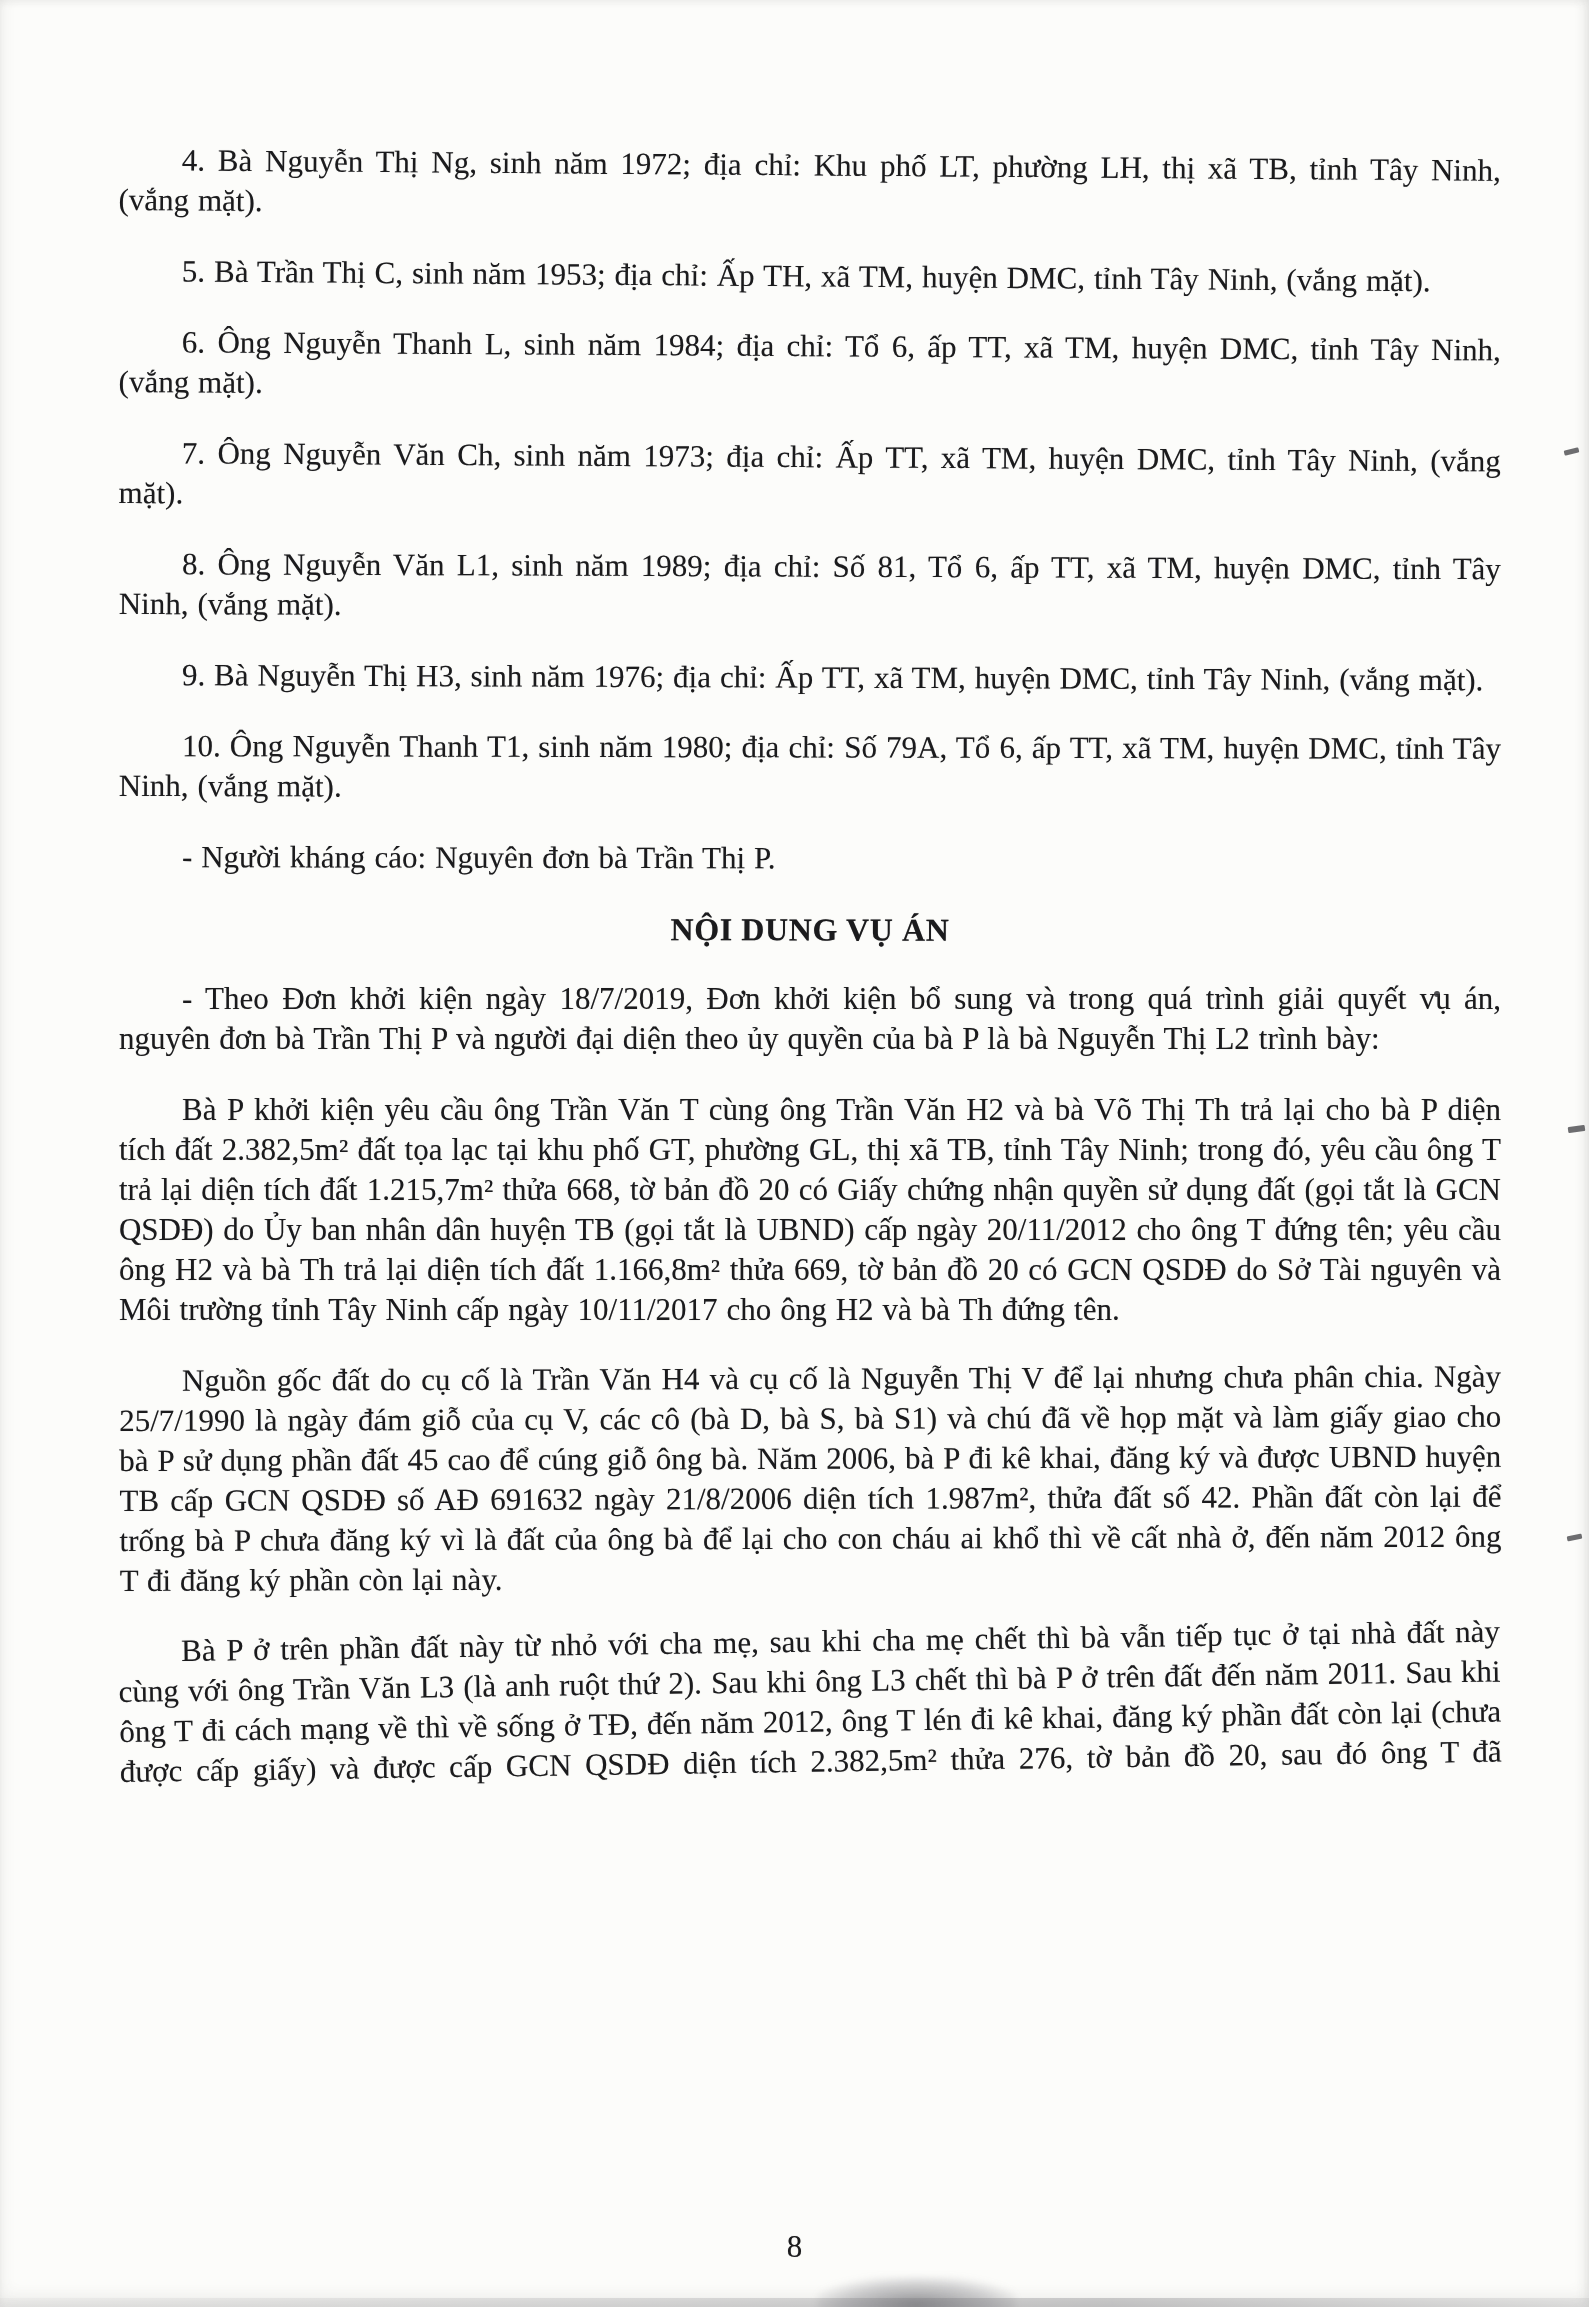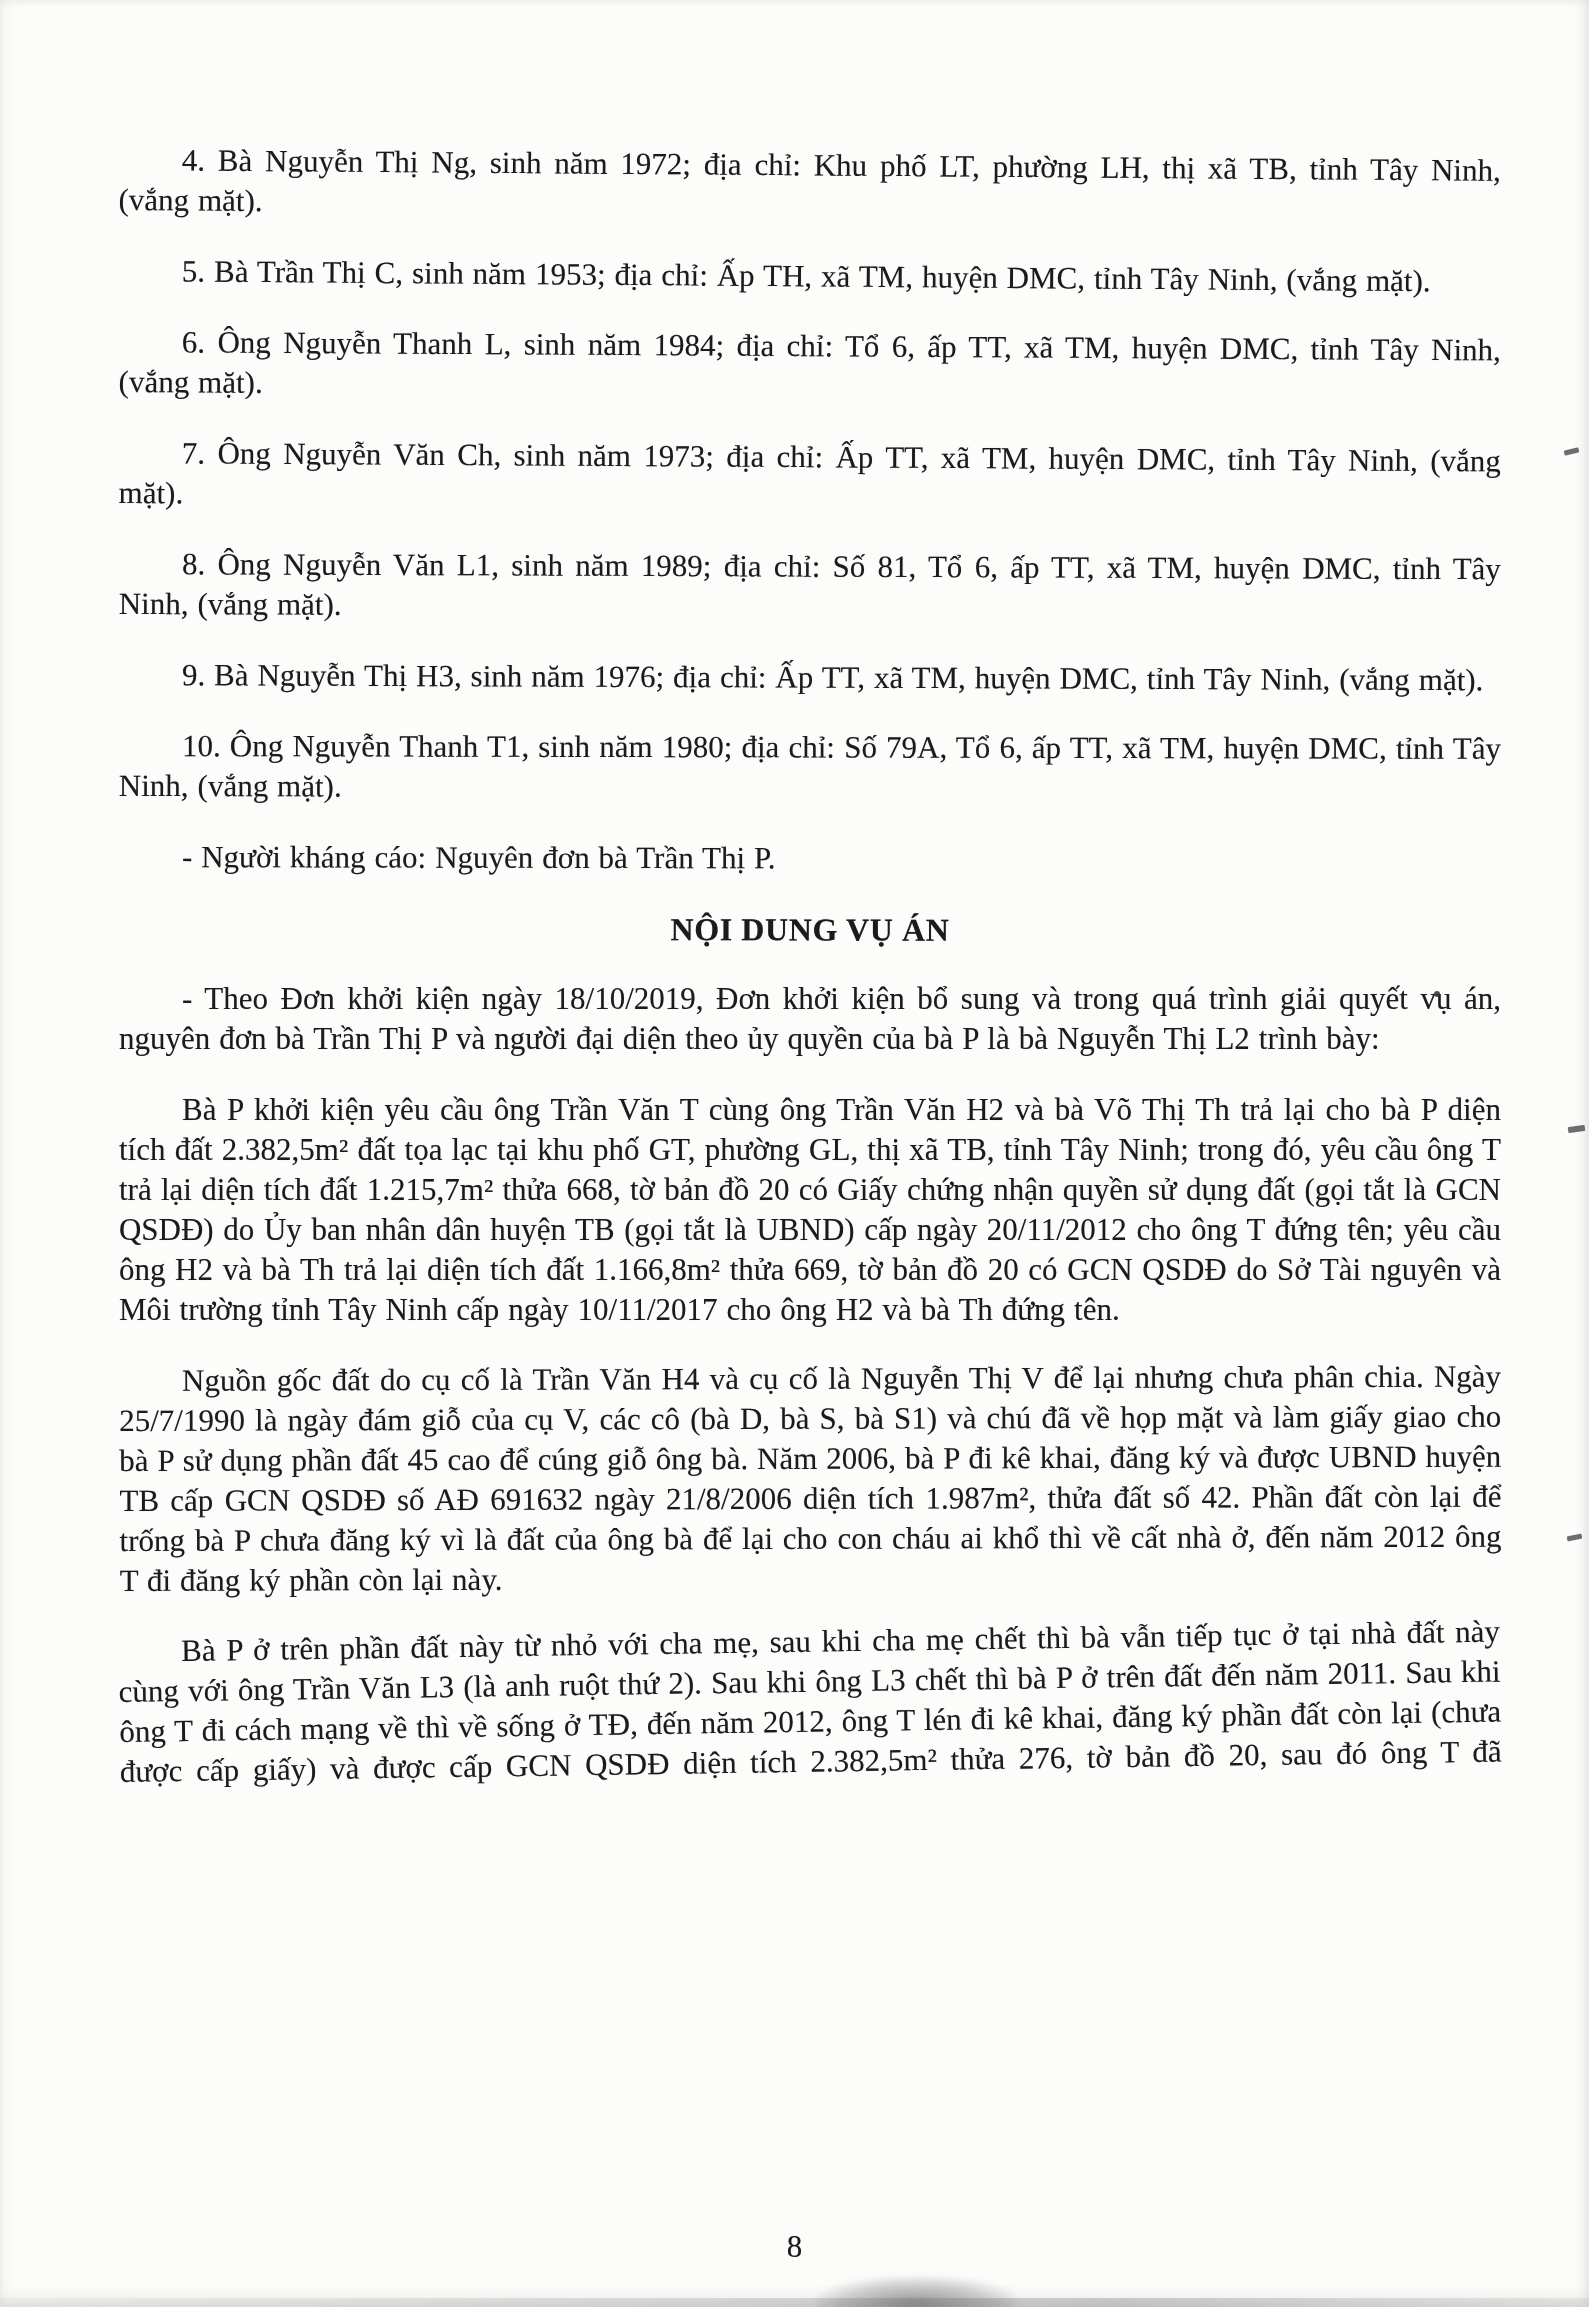--- a/index.html
+++ b/index.html
@@ -101,21 +101,21 @@
     <p class="para rot-b">6. Ông Nguyễn Thanh L, sinh năm 1984; địa chỉ: Tổ 6, ấp TT, xã TM, huyện DMC, tỉnh Tây Ninh, (vắng mặt).</p>
     <p class="para rot-b">7. Ông Nguyễn Văn Ch, sinh năm 1973; địa chỉ: Ấp TT, xã TM, huyện DMC, tỉnh Tây Ninh, (vắng mặt).</p>
     <p class="para rot-c">8. Ông Nguyễn Văn L1, sinh năm 1989; địa chỉ: Số 81, Tổ 6, ấp TT, xã TM, huyện DMC, tỉnh Tây Ninh, (vắng mặt).</p>
     <p class="para rot-c">9. Bà Nguyễn Thị H3, sinh năm 1976; địa chỉ: Ấp TT, xã TM, huyện DMC, tỉnh Tây Ninh, (vắng mặt).</p>
     <p class="para rot-d">10. Ông Nguyễn Thanh T1, sinh năm 1980; địa chỉ: Số 79A, Tổ 6, ấp TT, xã TM, huyện DMC, tỉnh Tây Ninh, (vắng mặt).</p>
 
     <p class="para rot-d">- Người kháng cáo: Nguyên đơn bà Trần Thị P.</p>
 
     <h2 class="heading rot-d">NỘI DUNG VỤ ÁN</h2>
 
-    <p class="para rot-e">- Theo Đơn khởi kiện ngày 18/10/2019, Đơn khởi kiện bổ sung và trong quá trình giải quyết vụ án, nguyên đơn bà Trần Thị P và người đại diện theo ủy quyền của bà P là bà Nguyễn Thị L2 trình bày:</p>
+    <p class="para rot-e">- Theo Đơn khởi kiện ngày 18/7/2019, Đơn khởi kiện bổ sung và trong quá trình giải quyết vụ án, nguyên đơn bà Trần Thị P và người đại diện theo ủy quyền của bà P là bà Nguyễn Thị L2 trình bày:</p>
     <p class="para rot-e">Bà P khởi kiện yêu cầu ông Trần Văn T cùng ông Trần Văn H2 và bà Võ Thị Th trả lại cho bà P diện tích đất 2.382,5m² đất tọa lạc tại khu phố GT, phường GL, thị xã TB, tỉnh Tây Ninh; trong đó, yêu cầu ông T trả lại diện tích đất 1.215,7m² thửa 668, tờ bản đồ 20 có Giấy chứng nhận quyền sử dụng đất (gọi tắt là GCN QSDĐ) do Ủy ban nhân dân huyện TB (gọi tắt là UBND) cấp ngày 20/11/2012 cho ông T đứng tên; yêu cầu ông H2 và bà Th trả lại diện tích đất 1.166,8m² thửa 669, tờ bản đồ 20 có GCN QSDĐ do Sở Tài nguyên và Môi trường tỉnh Tây Ninh cấp ngày 10/11/2017 cho ông H2 và bà Th đứng tên.</p>
     <p class="para rot-f">Nguồn gốc đất do cụ cố là Trần Văn H4 và cụ cố là Nguyễn Thị V để lại nhưng chưa phân chia. Ngày 25/7/1990 là ngày đám giỗ của cụ V, các cô (bà D, bà S, bà S1) và chú đã về họp mặt và làm giấy giao cho bà P sử dụng phần đất 45 cao để cúng giỗ ông bà. Năm 2006, bà P đi kê khai, đăng ký và được UBND huyện TB cấp GCN QSDĐ số AĐ 691632 ngày 21/8/2006 diện tích 1.987m², thửa đất số 42. Phần đất còn lại để trống bà P chưa đăng ký vì là đất của ông bà để lại cho con cháu ai khổ thì về cất nhà ở, đến năm 2012 ông T đi đăng ký phần còn lại này.</p>
     <p class="para rot-h continues">Bà P ở trên phần đất này từ nhỏ với cha mẹ, sau khi cha mẹ chết thì bà vẫn tiếp tục ở tại nhà đất này cùng với ông Trần Văn L3 (là anh ruột thứ 2). Sau khi ông L3 chết thì bà P ở trên đất đến năm 2011. Sau khi ông T đi cách mạng về thì về sống ở TĐ, đến năm 2012, ông T lén đi kê khai, đăng ký phần đất còn lại (chưa được cấp giấy) và được cấp GCN QSDĐ diện tích 2.382,5m² thửa 276, tờ bản đồ 20, sau đó ông T đã</p>
 
   </div>
 
   <div class="artifact edge-dash dash-1"></div>
   <div class="artifact edge-dash dash-2"></div>
   <div class="artifact edge-dash dash-3"></div>
   <div class="artifact ink-dot"></div>

